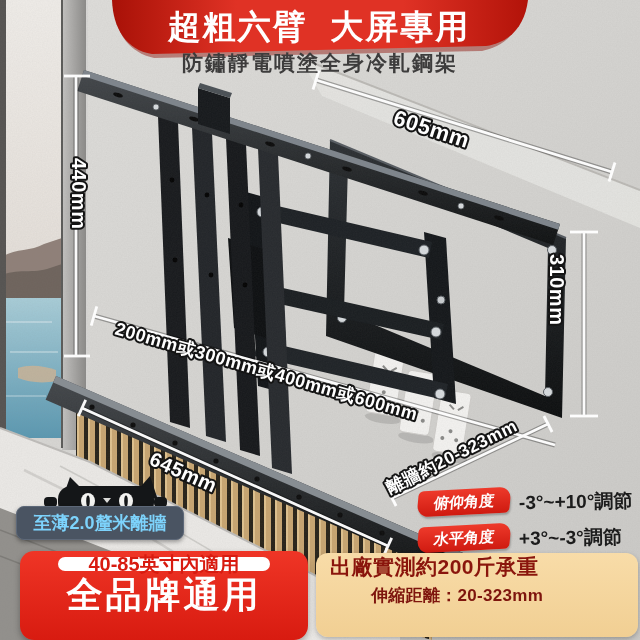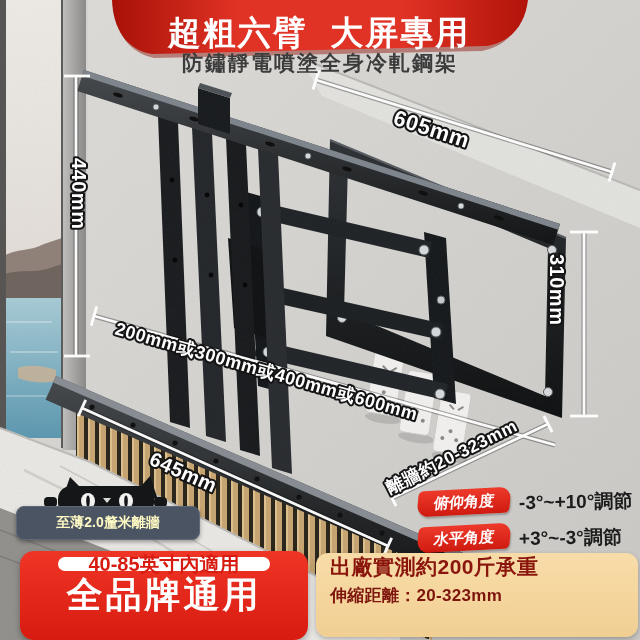--- a/index.html
+++ b/index.html
@@ -3,51 +3,51 @@
 <meta charset="utf-8">
 <style>
   html,body{margin:0;padding:0;}
   body{width:640px;height:640px;overflow:hidden;position:relative;
        font-family:"Liberation Sans","DejaVu Sans",sans-serif;background:#d2d1ce;}
   .stage{position:absolute;left:0;top:0;width:640px;height:640px;}
   svg{position:absolute;left:0;top:0;}
   .dim-label{font-weight:800;fill:#ffffff;stroke:#141414;stroke-width:4px;
              paint-order:stroke;stroke-linejoin:round;letter-spacing:.5px;}
   .overlay{position:absolute;box-sizing:border-box;}
-  .banner-title{left:104px;top:11px;width:430px;text-align:center;font-size:33px;
+  .banner-title{left:104px;top:5px;width:430px;text-align:center;font-size:33px;
     font-weight:800;color:#ffffff;letter-spacing:2px;white-space:pre;}
   .banner-sub{left:80px;top:49px;width:480px;text-align:center;font-size:21px;
     font-weight:800;color:#3d3c3c;letter-spacing:2px;}
   .angle-row{display:flex;align-items:center;gap:9px;}
   .angle-row1{left:418px;top:489px;}
   .angle-row2{left:418px;top:525px;}
   .angle-pill{width:92px;height:26px;background:linear-gradient(180deg,#ee3a2b,#cf1a10);
     transform:skewX(-8deg) rotate(-3deg);border-radius:5px 12px 5px 12px;
     display:flex;align-items:center;justify-content:center;color:#fff;
     font-size:15px;font-weight:800;box-shadow:1px 2px 2px rgba(0,0,0,.25);}
   .angle-val{font-size:19px;font-weight:800;color:#1c1c1c;transform:rotate(-1deg);
     white-space:nowrap;}
-  .thin-badge{left:16px;top:506px;width:184px;height:34px;background:#4a5462;
+  .thin-badge{left:16px;top:506px;width:168px;height:34px;background:#4a5462;
     border:1px solid #5d6878;border-radius:8px;display:flex;align-items:center;
-    justify-content:center;color:#fef9c3;font-size:14px;font-weight:700;
+    justify-content:center;color:#7dd3fc;font-size:18px;font-weight:700;
     box-shadow:0 2px 4px rgba(0,0,0,.35);}
   .size-box{left:20px;top:551px;width:288px;height:89px;border-radius:14px;
     background:linear-gradient(180deg,#ef3526,#d81b10);
     box-shadow:0 3px 6px rgba(0,0,0,.3);text-align:center;}
   .size-pill{margin:6px auto 0;width:212px;height:14px;background:#ffffff;
     border-radius:15px;display:flex;align-items:center;justify-content:center;
     color:#d81b10;font-size:20px;font-weight:800;}
   .size-uni{color:#ffffff;font-size:36px;font-weight:800;letter-spacing:3px;
     margin-top:0;}
   .spec-box{left:316px;top:553px;width:322px;height:84px;border-radius:12px;
     background:linear-gradient(180deg,#f8dca8,#f1cf93);padding:0 14px;
     box-shadow:0 2px 5px rgba(0,0,0,.25);}
   .spec-load{font-size:21px;font-weight:800;color:#8a150c;letter-spacing:.5px;}
   .spec-line{font-size:17px;font-weight:800;color:#7e150d;margin-top:3px;
-    letter-spacing:.3px;}
+    letter-spacing:.3px;margin-left:41px;}
 </style>
 </head>
 <body>
 
 <div class="stage">
 
 <svg width="640" height="640" viewBox="0 0 640 640">
   <defs>
     <linearGradient id="wallGrad" x1="0" y1="0" x2="1" y2="1">
       <stop offset="0" stop-color="#e0dfdc"></stop>

